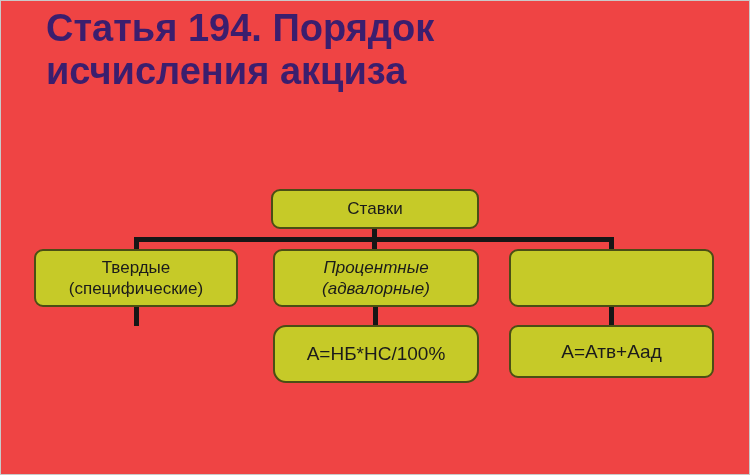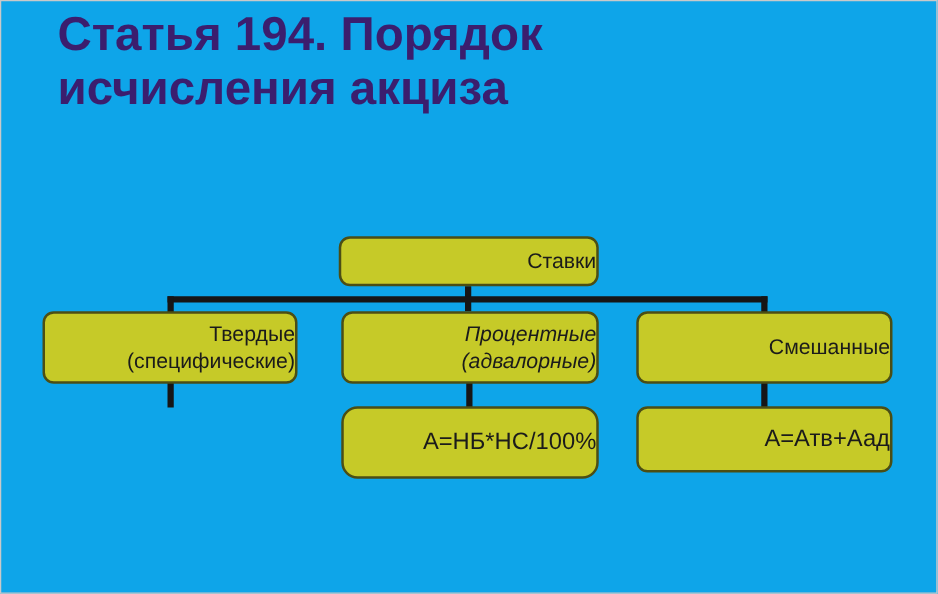--- a/index.html
+++ b/index.html
@@ -4,21 +4,21 @@
 <style>
   html, body { margin: 0; padding: 0; }
   body {
     font-family: "Liberation Sans", sans-serif;
     background: #ffffff;
   }
   .slide {
     position: relative;
     width: 750px;
     height: 475px;
-    background: #0ea5e9;
+    background: #ef4444;
     border: 1px solid #c9c9c9;
     box-sizing: border-box;
     overflow: hidden;
     padding-left: 42px;
   }
   .slide-title {
     position: absolute;
     left: 45px;
     top: 6px;
     width: 490px;
@@ -29,21 +29,21 @@
     letter-spacing: 0px;
   }
   .node {
     position: absolute;
     background: #c6ca28;
     border: 2px solid #4b4e15;
     border-radius: 9px;
     box-sizing: border-box;
     display: flex;
     flex-direction: column;
-    align-items: flex-end;
+    align-items: center;
     justify-content: center;
     color: #1b1b1b;
     font-size: 17px;
     line-height: 1.25;
     text-align: center;
   }
   .node.formula { font-size: 19px; }
   .connector {
     position: absolute;
     background: #161616;
@@ -93,19 +93,18 @@
 
   <div class="node n-type-1">
     <span>Процентные</span>
     <span>(адвалорные)</span>
   </div>
   <div class="node formula n-form-1">
     <span>А=НБ*НС/100%</span>
   </div>
 
   <div class="node n-type-2">
-    <span>Смешанные</span>
   </div>
   <div class="node formula n-form-2">
     <span>А=Атв+Аад</span>
   </div>
 
 </div>
 
 </body></html>

